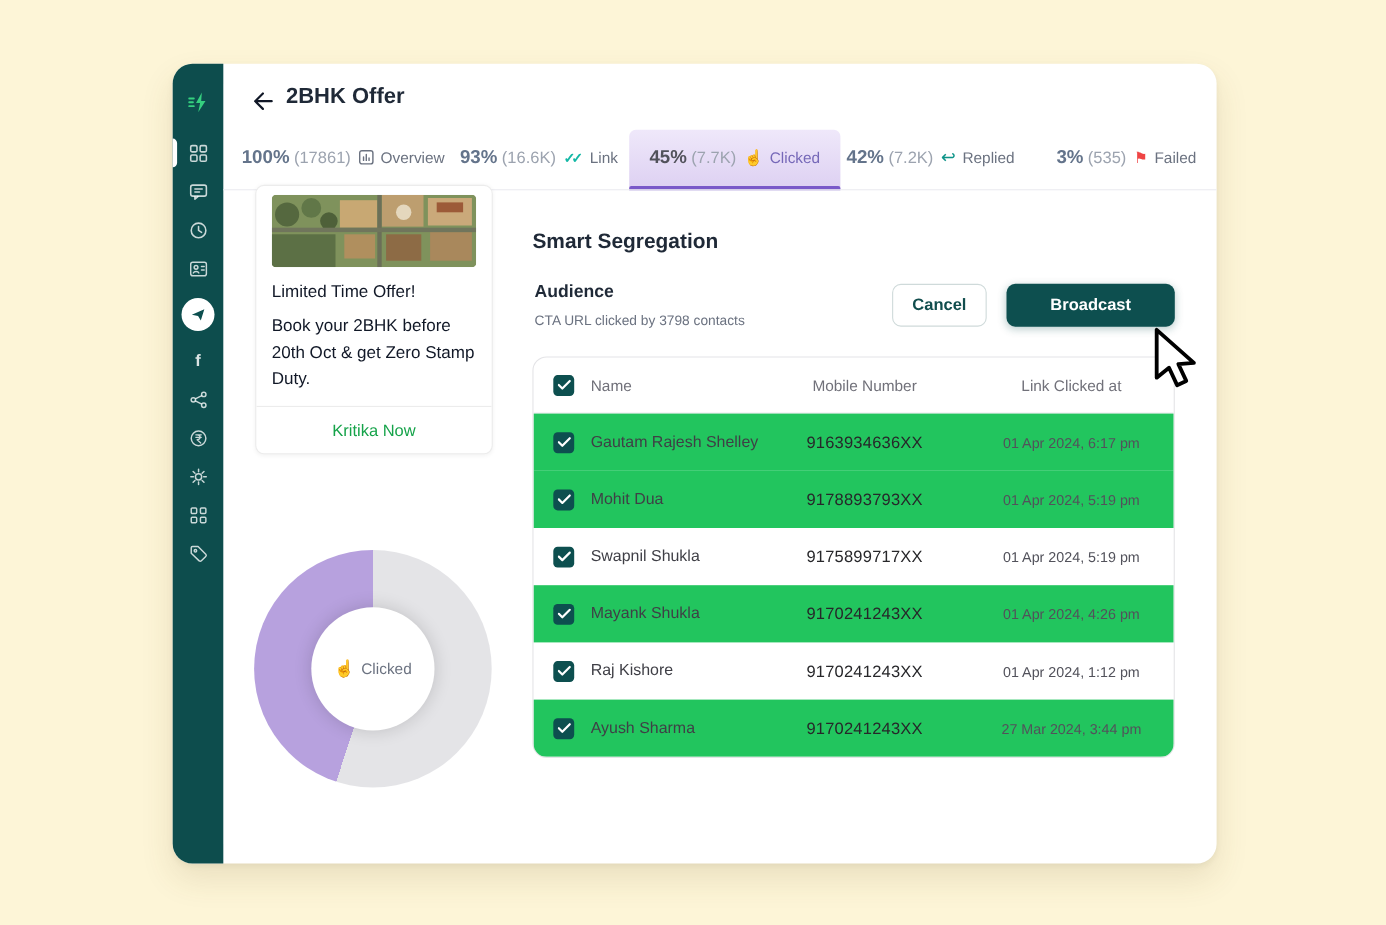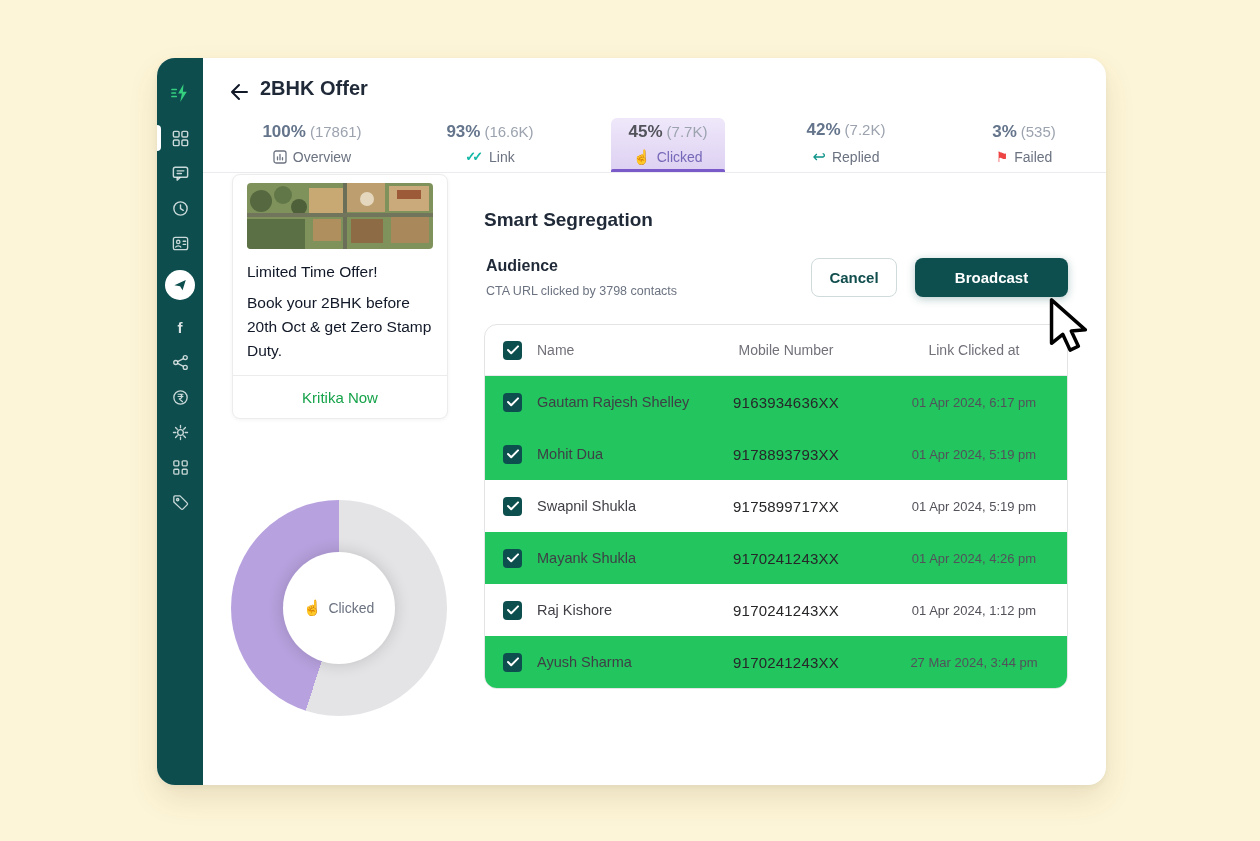--- a/index.html
+++ b/index.html
@@ -38,41 +38,41 @@
   }
   .fb-letter { font-size:15px; font-weight:700; color:rgba(255,255,255,.85); }
   
   .main { position:absolute; left:46px; top:0; right:0; bottom:0; }
   .back { position:absolute; left:25px; top:23px; width:22px; height:22px; cursor:pointer; }
   .page-title { position:absolute; left:57px; top:19px; font-size:20px; font-weight:700; color:#1f2937; }
   
   .tabs { position:absolute; left:20px; top:60px; height:54px; display:flex; }
   .tab { width:178px; display:flex; align-items:flex-end; justify-content:center; cursor:pointer; }
   .tab-inner {
-    height:54px; display:flex; flex-direction:column; align-items:center; justify-content:center;
+    height:54px; display:flex; flex-direction:row; align-items:center; justify-content:center;
     gap:7px; padding:6px 18px 10px; position:relative; border-radius:6px 6px 0 0;
   }
   .tab.active .tab-inner { background:linear-gradient(180deg,#efe8fa,#ddd0f2); }
   .tab.active .tab-inner::after {
     content:""; position:absolute; left:0; right:0; bottom:-1px; height:4px;
     background:#7a59c9; border-radius:2px 2px 0 0;
   }
   .tab-main { font-size:17px; font-weight:700; color:#64748b; white-space:nowrap; }
   .tab-main .count { font-weight:400; color:#9ca3af; font-size:15px; margin-left:4px; }
   .tab.active .tab-main { color:#52525b; }
   .tab-sub { font-size:14px; color:#6b7280; display:flex; align-items:center; gap:6px; white-space:nowrap; }
   .tab.active .tab-sub { color:#7668b8; }
   .icon-read { color:#14b8a6; font-size:13px; font-weight:700; letter-spacing:-4px; margin-right:4px; }
   .icon-clicked { color:#8a79cc; font-size:14px; }
   .icon-replied { color:#0d9488; font-size:16px; }
   .icon-failed { color:#ef4444; font-size:14px; }
   .header-divider { position:absolute; left:0; right:0; top:114px; height:1px; background:#ececf0; }
   
   .msg-card {
-    position:absolute; left:29px; top:116px; width:216px; background:#fff;
+    position:absolute; left:29px; top:110px; width:216px; background:#fff;
     border:1px solid #ececec; border-radius:8px; box-shadow:0 1px 4px rgba(0,0,0,.05);
     padding:8px 14px 0; overflow:hidden;
   }
   .msg-img { width:100%; height:66px; border-radius:4px; overflow:hidden; display:block; }
   .msg-head { margin-top:14px; font-size:15.5px; color:#111827; }
   .msg-body { margin-top:10px; font-size:15.5px; line-height:24px; color:#111827; }
   .msg-div { height:1px; background:#ececec; margin:12px -14px 0; }
   .msg-cta {
     height:42px; display:flex; align-items:center; justify-content:center;
     color:#16a34a; font-size:15px; font-weight:500; cursor:pointer;

